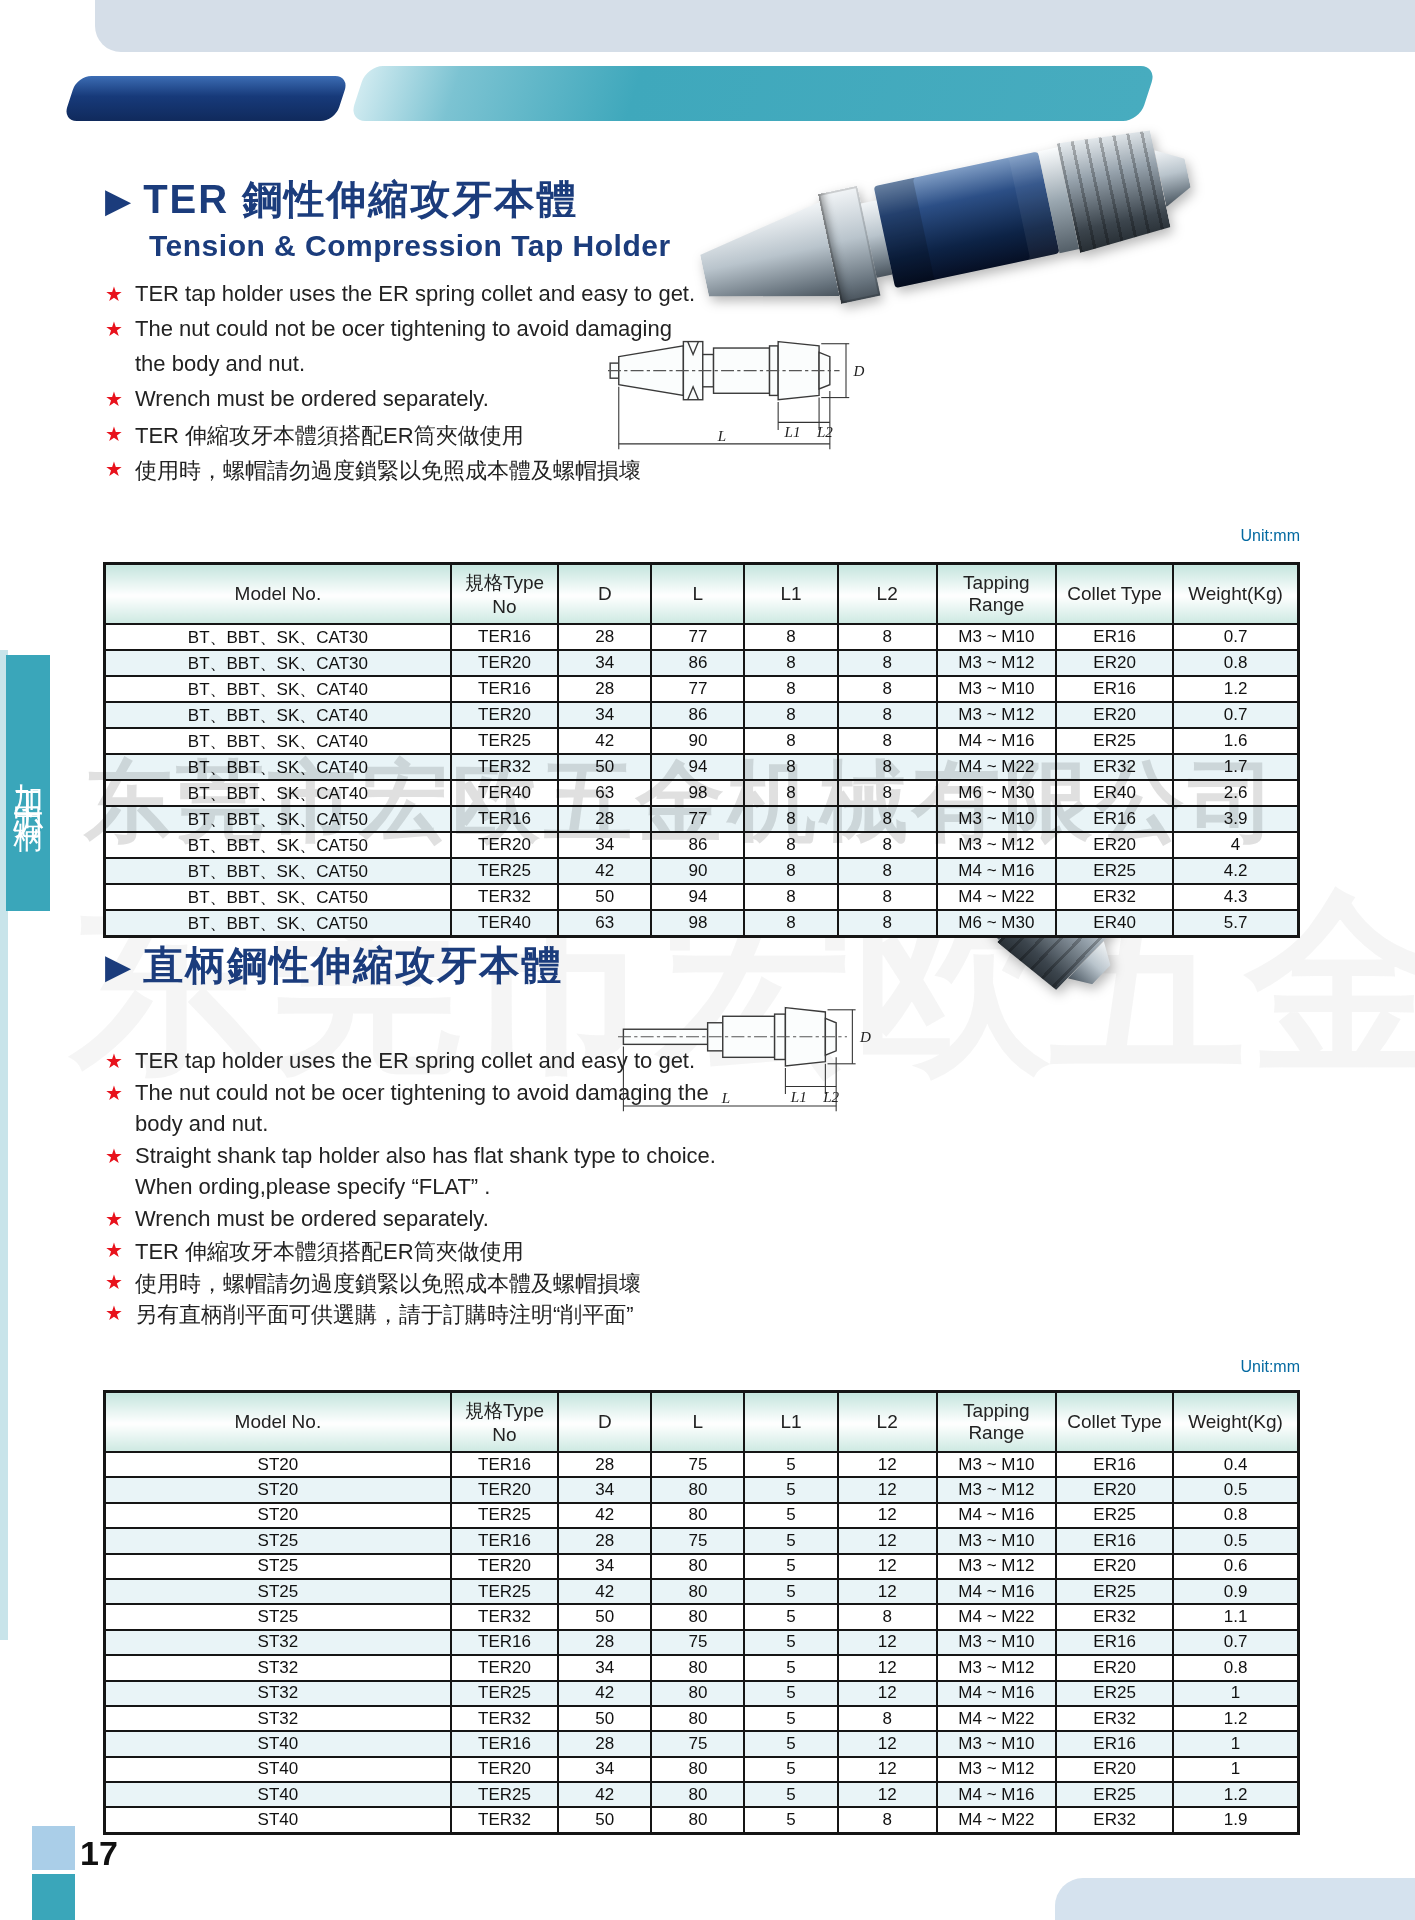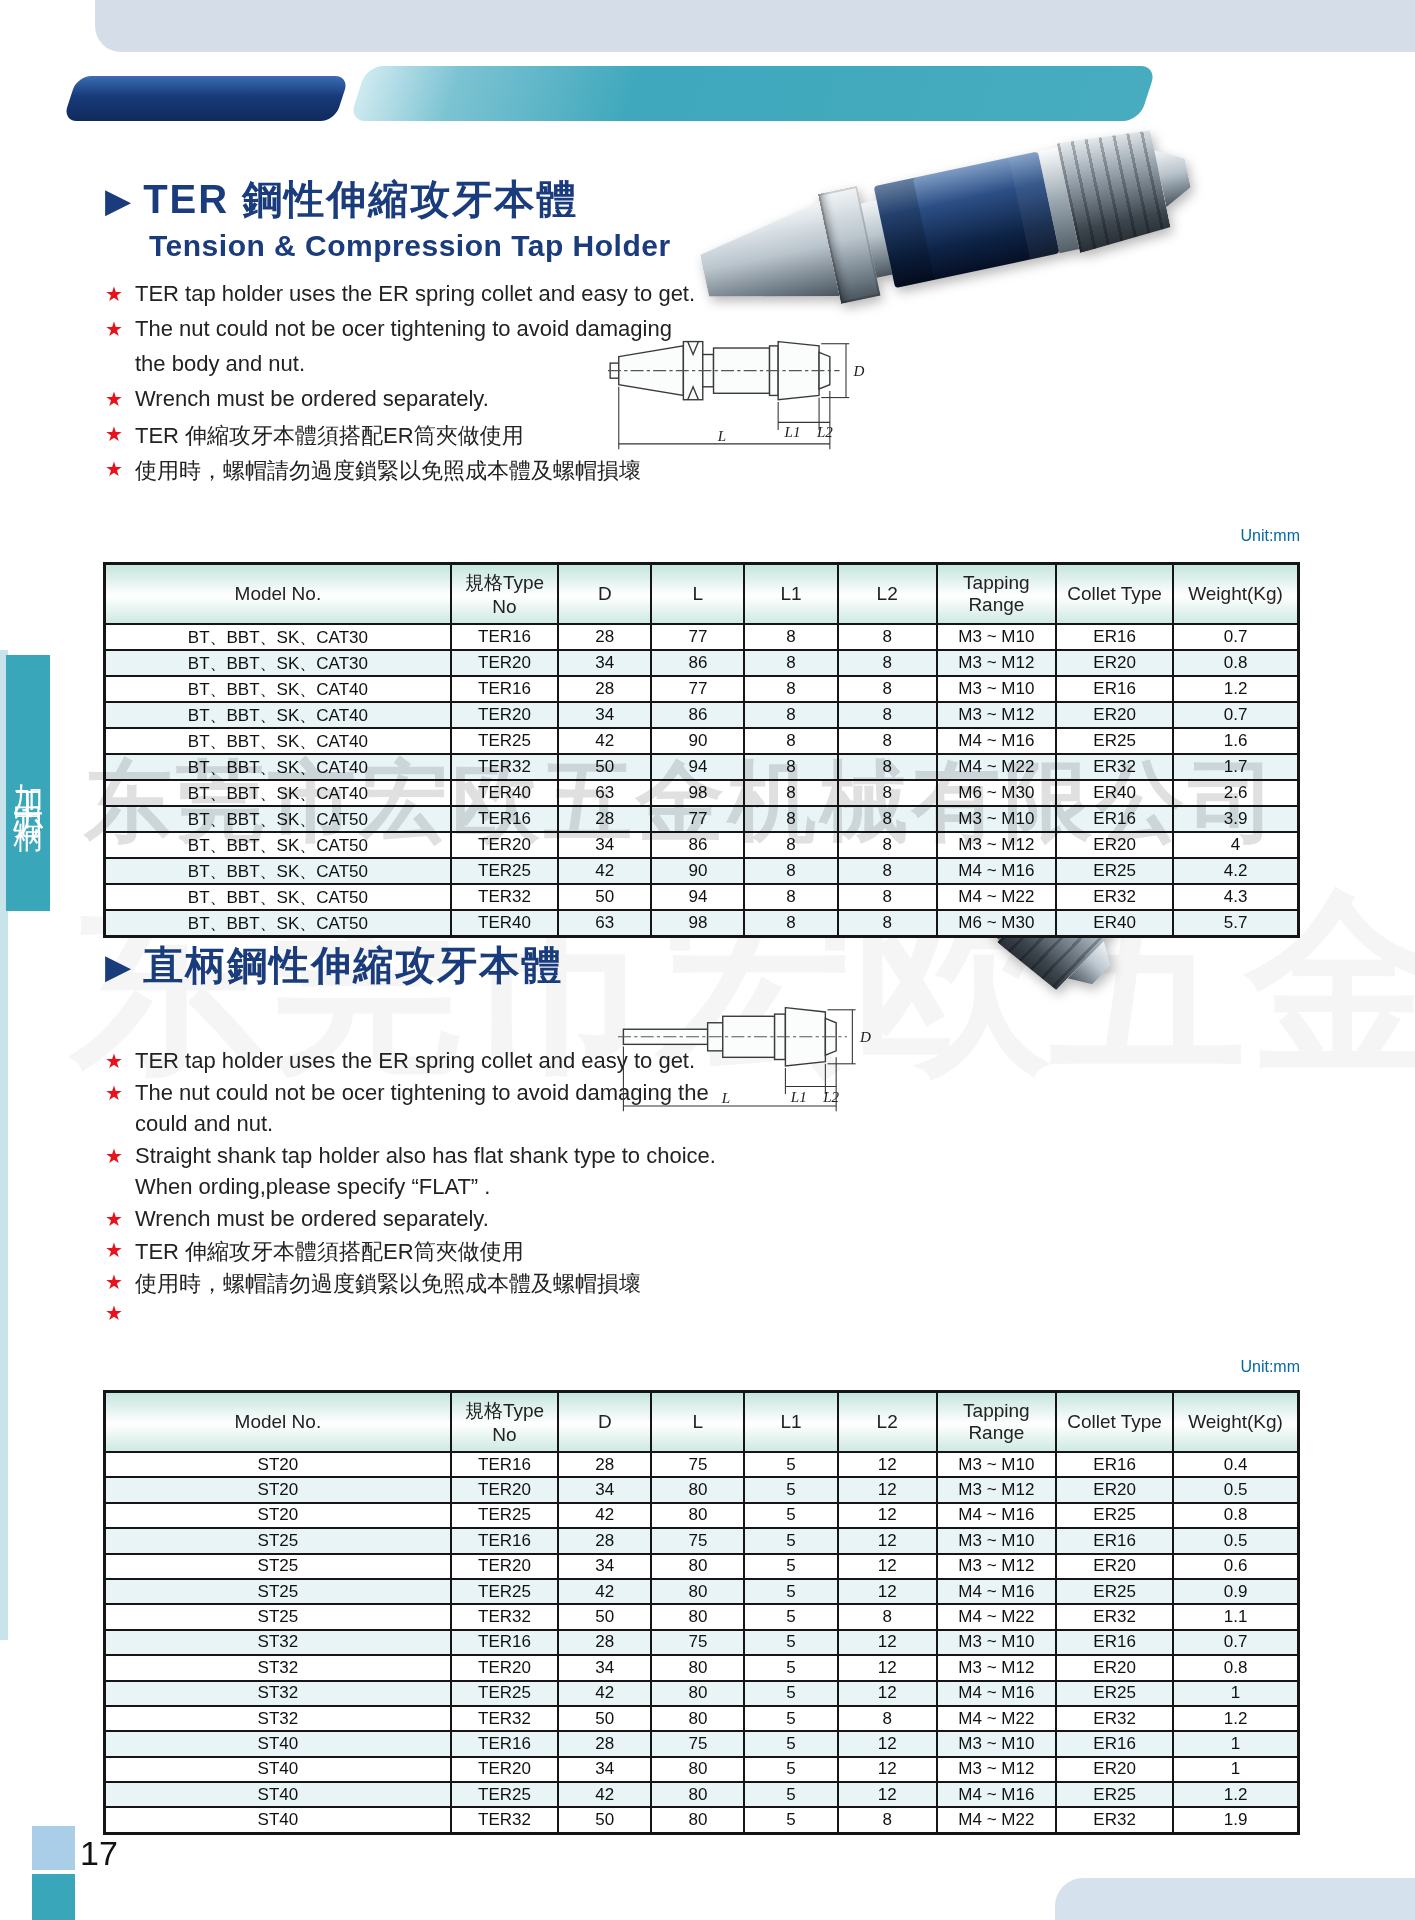--- a/index.html
+++ b/index.html
@@ -14,21 +14,21 @@
             transform:skewX(-18deg);
             background:linear-gradient(90deg,#cfeaf0 0%,#7cc3d2 12%,#3fa8bc 35%,#47acbf 100%);}
   .left-strip{position:absolute;left:0;top:650px;width:8px;height:990px;background:#c8e4ea;}
   .sidebar-box{position:absolute;left:6px;top:655px;width:44px;height:256px;background:#3aa6ba;
                display:flex;align-items:center;justify-content:center;}
   .sidebar-box span{writing-mode:vertical-rl;text-orientation:upright;color:#fff;font-size:30px;
                     letter-spacing:8px;font-weight:500;}
   .foot-sq-blue{position:absolute;left:32px;top:1826px;width:43px;height:44px;background:#aaceе8;
                 background:#aacee8;}
   .foot-sq-teal{position:absolute;left:32px;top:1874px;width:43px;height:46px;background:#3aa6ba;}
-  .page-num{position:absolute;left:80px;top:1834px;font-size:34px;color:#111;}
+  .page-num{position:absolute;left:80px;top:1834px;font-size:34px;color:#111;font-weight:bold;}
   .bottom-band{position:absolute;right:0;bottom:0;width:360px;height:42px;background:#d5e2ee;
                border-top-left-radius:28px;}
   
   .wm-a{position:absolute;left:84px;top:743px;z-index:30;font-size:88px;font-weight:700;
         letter-spacing:4px;white-space:nowrap;color:#c7c7c7;opacity:.55;mix-blend-mode:multiply;
         pointer-events:none;}
   .wm-b{position:absolute;left:70px;top:852px;z-index:1;font-size:196px;font-weight:700;
         white-space:nowrap;color:#ededed;opacity:.55;pointer-events:none;}
   
   .sec-title{position:absolute;z-index:10;color:#1b3c7c;}
@@ -353,21 +353,21 @@
       <div class="bullet-line">
         <span class="star">★</span>
         <span>TER tap holder uses the ER spring collet and easy to get.</span>
       </div>
       <div class="bullet-line">
         <span class="star">★</span>
         <span>The nut could not be ocer tightening to avoid damaging the</span>
       </div>
       <div class="bullet-line cont">
         <span class="star">★</span>
-        <span>could and nut.</span>
+        <span>body and nut.</span>
       </div>
       <div class="bullet-line">
         <span class="star">★</span>
         <span>Straight shank tap holder also has flat shank type to choice.</span>
       </div>
       <div class="bullet-line cont">
         <span class="star">★</span>
         <span>When ording,please specify “FLAT” .</span>
       </div>
       <div class="bullet-line">
@@ -377,20 +377,21 @@
       <div class="bullet-line">
         <span class="star">★</span>
         <span>TER 伸縮攻牙本體須搭配ER筒夾做使用</span>
       </div>
       <div class="bullet-line">
         <span class="star">★</span>
         <span>使用時，螺帽請勿過度鎖緊以免照成本體及螺帽損壞</span>
       </div>
       <div class="bullet-line">
         <span class="star">★</span>
+        <span>另有直柄削平面可供選購，請于訂購時注明“削平面”</span>
       </div>
     </div>
 
   <div class="photo" id="photo2">
     <div class="tool">
       <div class="seg chrome" style="width:140px;height:44px;border-radius:6px 0 0 6px;"></div>
       <div class="seg steel" style="width:18px;height:64px;"></div>
       <div class="seg steel" style="width:82px;height:84px;box-shadow:inset 0 0 0 2px rgba(0,0,0,.12);"></div>
       <div class="seg" style="width:12px;height:84px;background:linear-gradient(180deg,#9aa6af,#3e474f);"></div>
       <div class="seg steel" style="width:36px;height:84px;"></div>

